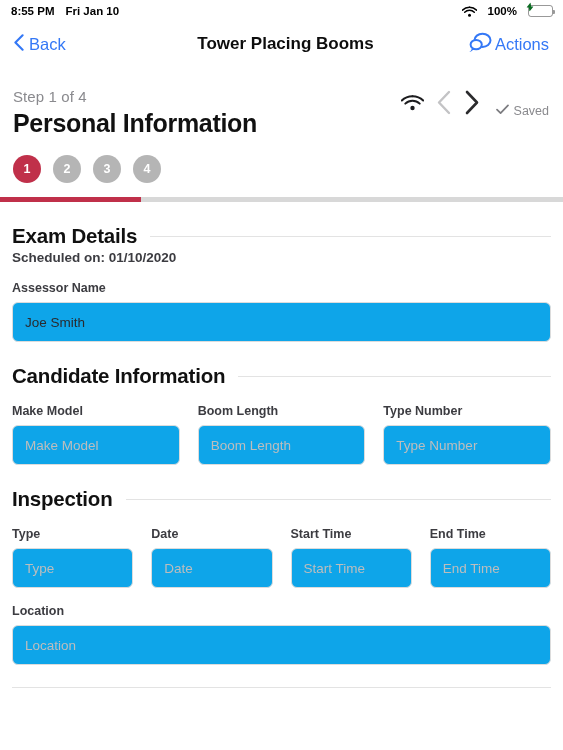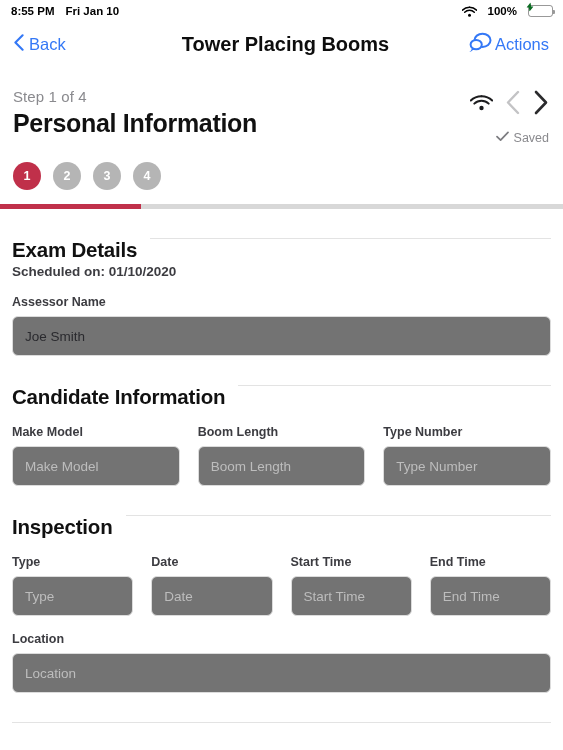--- a/index.html
+++ b/index.html
@@ -71,21 +71,21 @@
     align-items: center;
     gap: 5px;
     color: #3478f6;
     font-size: 16.5px;
     cursor: pointer;
   }
   .nav-title {
     position: absolute;
     left: 8px; right: 0;
     text-align: center;
-    font-size: 20px;
+    font-size: 17px;
     font-weight: bold;
     color: #0d0d0d;
     pointer-events: none;
   }
   .nav-right {
     margin-left: auto;
     display: flex;
     align-items: center;
     gap: 2px;
     z-index: 2;
@@ -110,23 +110,24 @@
   }
   .step-title {
     font-size: 25px;
     font-weight: bold;
     color: #111;
     margin-top: 4px;
     letter-spacing: -.3px;
   }
   .step-right {
     display: flex;
-    flex-direction: column;
-    align-items: flex-end;
+    flex-direction: row;
+    align-items: center;
     padding-top: 2px;
+    gap: 16px;
   }
   .step-icons {
     display: flex;
     align-items: center;
     gap: 12px;
   }
   .chev-btn { cursor: pointer; display: block; }
   .saved-row {
     display: flex;
     align-items: center;
@@ -168,23 +169,23 @@
   .progress-fill {
     height: 100%;
     background: #c0304a;
   }
 
   
   .content { padding: 0 12px; }
 
   .section-head {
     display: flex;
-    align-items: flex-start;
+    align-items: center;
     gap: 13px;
-    margin-top: 29px;
+    margin-top: 22px;
   }
   .section-title {
     font-size: 20.5px;
     font-weight: bold;
     color: #111;
     white-space: nowrap;
     letter-spacing: -.2px;
   }
   .section-rule {
     flex: 1;
@@ -203,21 +204,21 @@
     font-size: 12.5px;
     font-weight: bold;
     color: #3c3c41;
     margin-bottom: 7px;
   }
   .input {
     width: 100%;
     height: 40px;
     border: 1px solid #dcdcdc;
     border-radius: 6px;
-    background: #737373;
+    background: #0ea5e9;
     padding: 0 12px;
     font-family: "Liberation Sans", sans-serif;
     font-size: 13.5px;
     color: #2a2a2e;
     outline: none;
   }
   .input::placeholder { color: #bdbdbd; }
 
   .field { margin-top: 16px; }
   .row {

